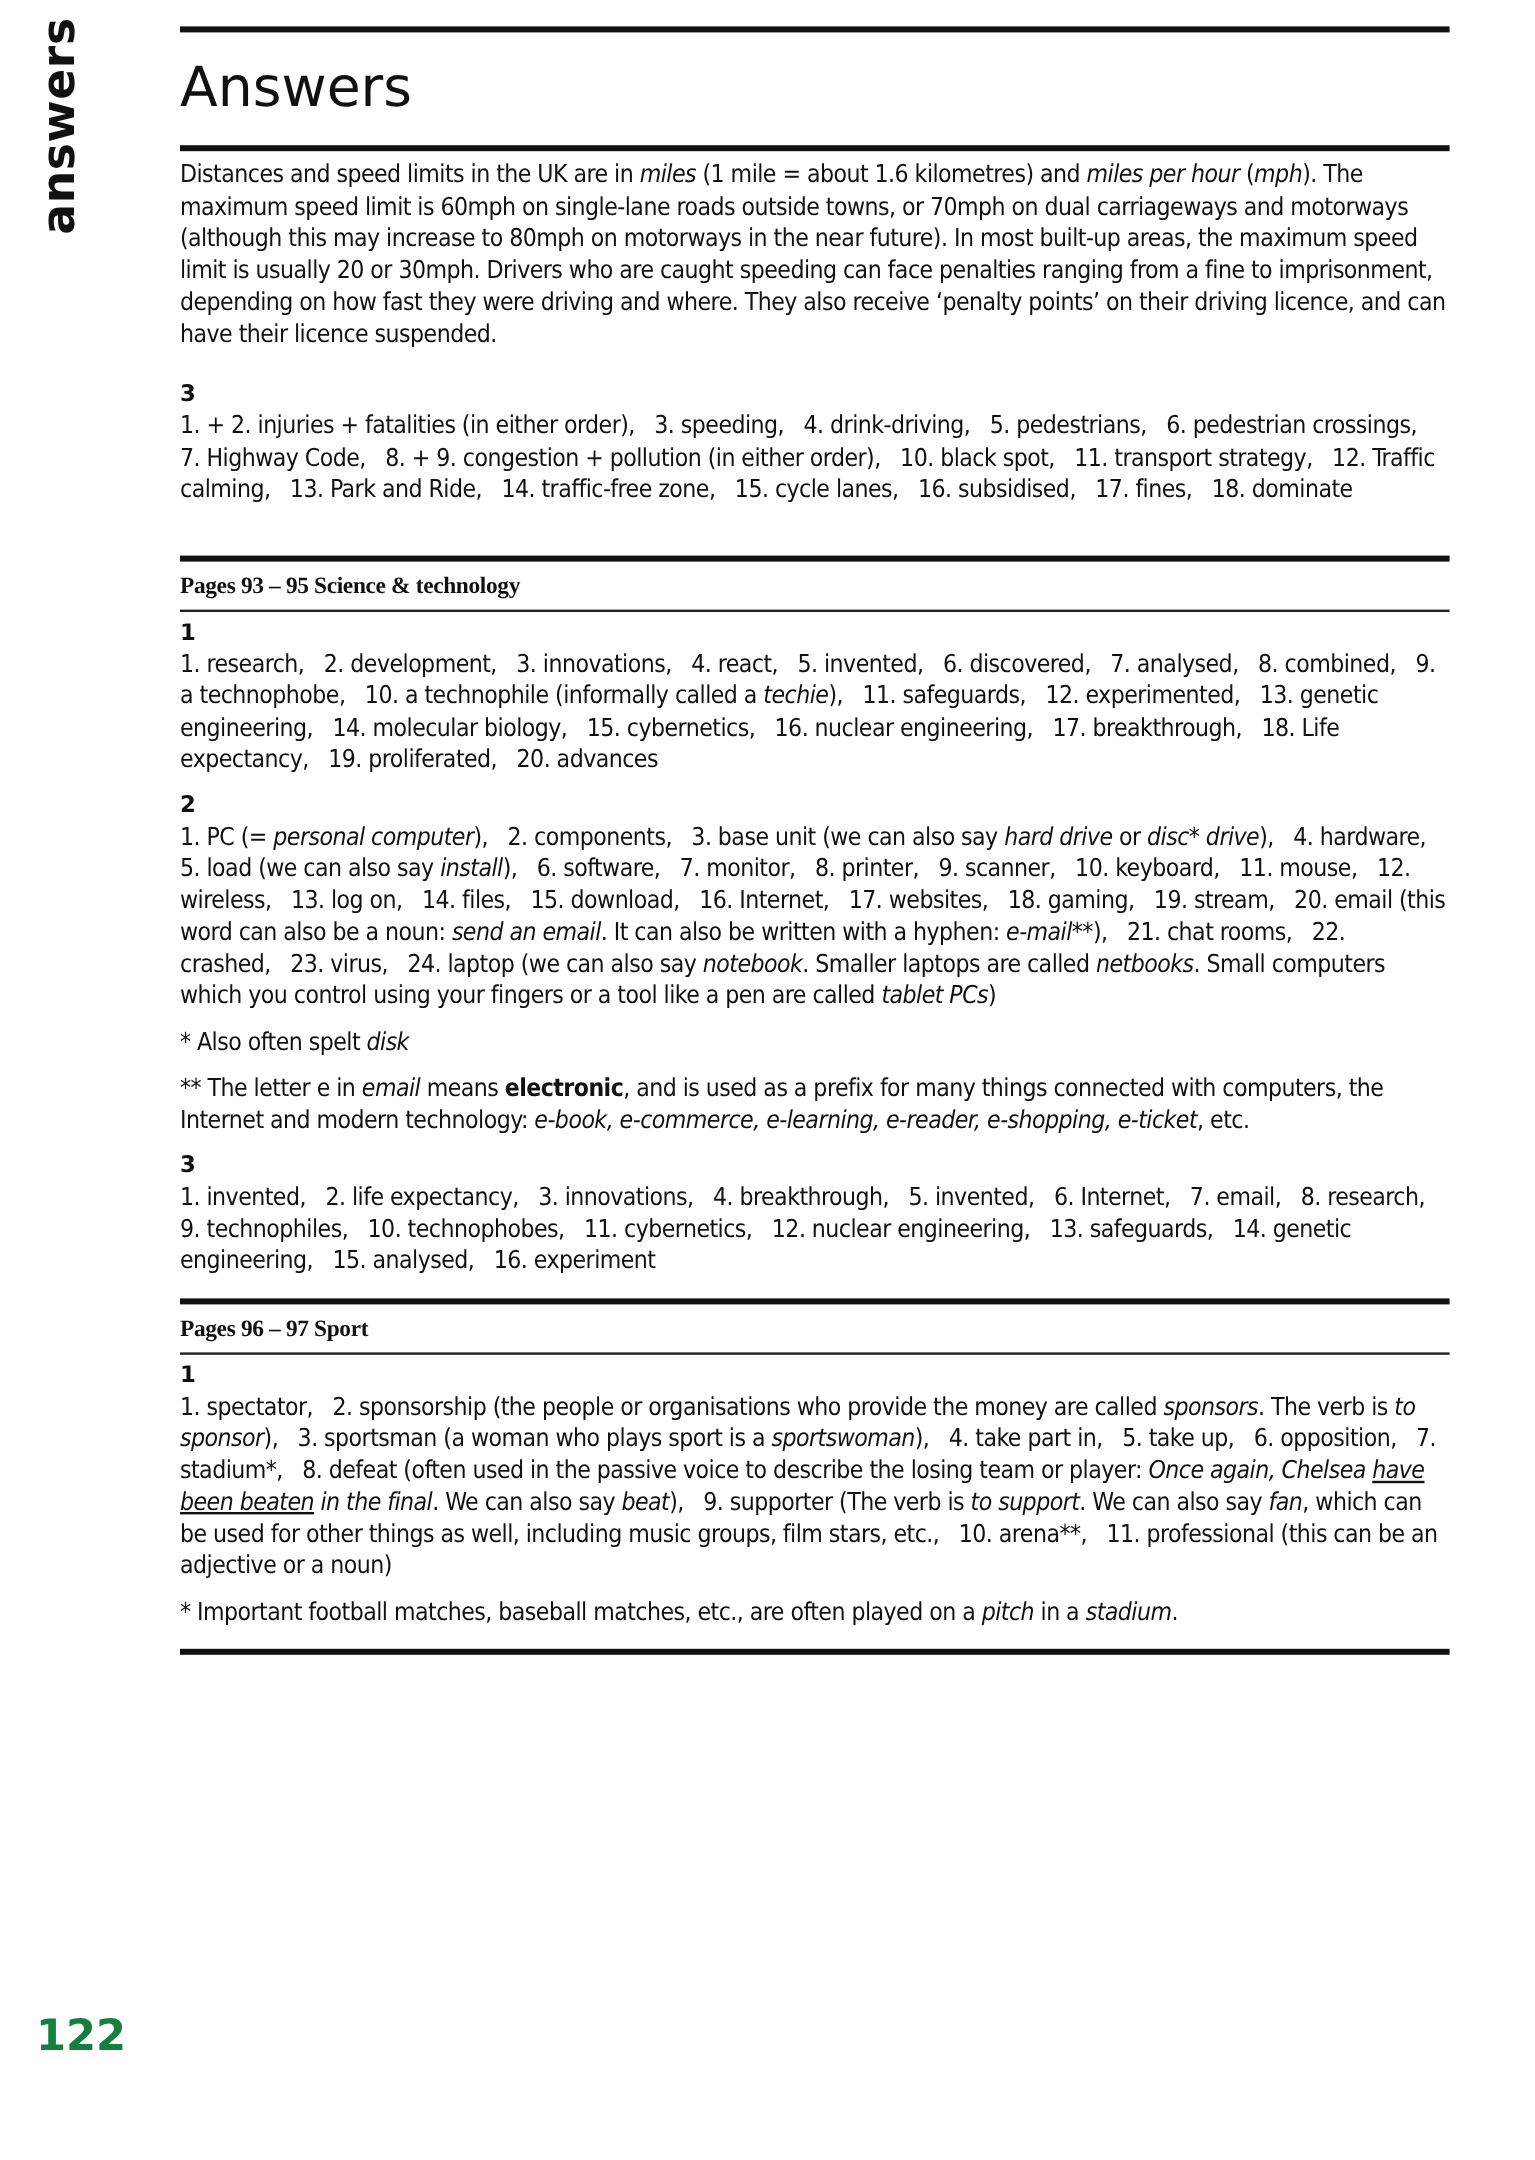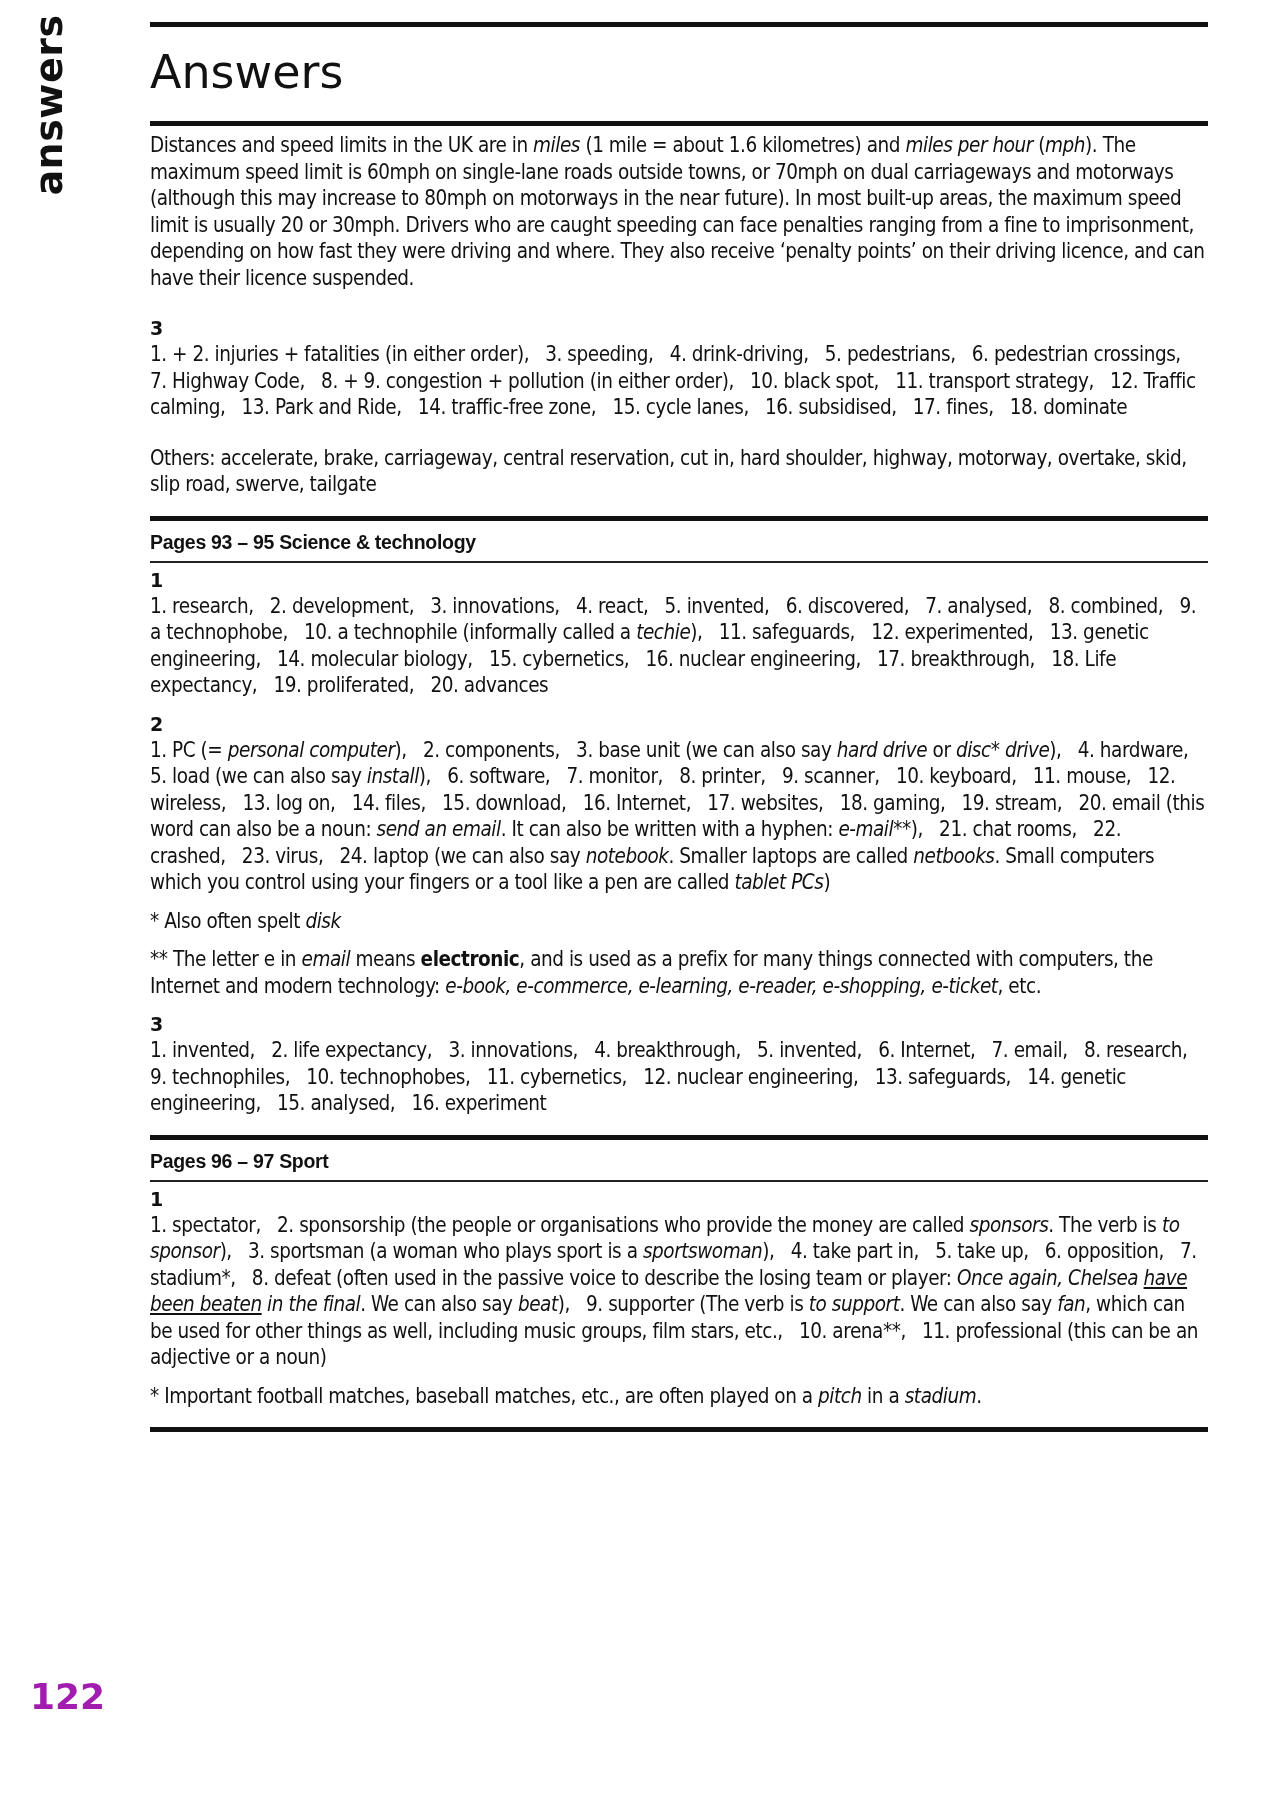--- a/index.html
+++ b/index.html
@@ -1,28 +1,28 @@
 <!DOCTYPE html>
 <html><head>
 <meta charset="utf-8">
 <style>
   html, body { margin:0; padding:0; background:#ffffff; }
   body { width:1279px; height:1800px; position:relative; overflow:hidden;
          font-family:"DejaVu Sans Condensed","Liberation Sans Narrow","Liberation Sans",sans-serif; color:#111; }
   .side-tab { position:absolute; left:18px; top:20px; width:62px; height:170px; }
   .side-tab span { position:absolute; left:50%; top:50%; transform:translate(-50%,-50%) rotate(-90deg);
          font-family:"DejaVu Sans",sans-serif; font-weight:bold; font-size:38px; letter-spacing:0.5px; white-space:nowrap; color:#111; }
-  .page-num { position:absolute; left:30px; top:1676px; font-family:"DejaVu Sans",sans-serif; font-weight:bold; font-size:36px; color:#a21caf; }
+  .page-num { position:absolute; left:30px; top:1676px; font-family:"DejaVu Sans",sans-serif; font-weight:bold; font-size:36px; color:#15803d; }
   .col { position:absolute; left:150px; width:1058px; top:0; }
   .rule-thick { height:5px; background:#111; }
   .rule-thin { height:2px; background:#222; }
   h1 { margin:0; font-family:"DejaVu Sans",sans-serif; font-weight:normal; font-size:46px; line-height:1; color:#111; }
   p { margin:0; font-size:20.5px; line-height:26.5px; letter-spacing:-0.45px; }
   .num { font-family:"DejaVu Sans",sans-serif; font-weight:bold; font-size:19px; line-height:26px; }
-  .sec { font-family:Liberation Sans, sans-serif; font-weight:bold; font-size:19.5px; line-height:26px; letter-spacing:-0.3px; }
+  .sec { font-family:Liberation Serif, serif; font-weight:bold; font-size:19.5px; line-height:26px; letter-spacing:-0.3px; }
   i { font-style:italic;margin-top:24px; }
   b { font-weight:bold; }
   u { text-decoration:underline; }
   .gap { height:12px; }
 </style>
 </head>
 <body>
 
 <div class="side-tab">
   <span>answers</span>
@@ -40,21 +40,20 @@
   <div style="height:6px"></div>
 
   <p>Distances and speed limits in the UK are in <i>miles</i> (1 mile = about 1.6 kilometres) and <i>miles per hour</i> (<i>mph</i>). The maximum speed limit is 60mph on single-lane roads outside towns, or 70mph on dual carriageways and motorways (although this may increase to 80mph on motorways in the near future). In most built-up areas, the maximum speed limit is usually 20 or 30mph. Drivers who are caught speeding can face penalties ranging from a fine to imprisonment, depending on how fast they were driving and where. They also receive ‘penalty points’ on their driving licence, and can have their licence suspended.</p>
   <div class="gap"></div>
   <div class="gap"></div>
 
   <div class="num">3</div>
   <p>1. + 2. injuries + fatalities (in either order),&nbsp;&nbsp; 3. speeding,&nbsp;&nbsp; 4. drink-driving,&nbsp;&nbsp; 5. pedestrians,&nbsp;&nbsp; 6. pedestrian crossings,&nbsp;&nbsp; 7. Highway Code,&nbsp;&nbsp; 8. + 9. congestion + pollution (in either order),&nbsp;&nbsp; 10. black spot,&nbsp;&nbsp; 11. transport strategy,&nbsp;&nbsp; 12. Traffic calming,&nbsp;&nbsp; 13. Park and Ride,&nbsp;&nbsp; 14. traffic-free zone,&nbsp;&nbsp; 15. cycle lanes,&nbsp;&nbsp; 16. subsidised,&nbsp;&nbsp; 17. fines,&nbsp;&nbsp; 18. dominate</p>
   <div class="gap"></div>
   <div class="gap"></div>
-  <p>Others: accelerate, brake, carriageway, central reservation, cut in, hard shoulder, highway, motorway, overtake, skid, slip road, swerve, tailgate</p>
 
   <div style="height:18px"></div>
   <div class="rule-thick"></div>
   <div style="height:8px"></div>
   <div class="sec">Pages 93 – 95 Science &amp; technology</div>
   <div style="height:6px"></div>
   <div class="rule-thin"></div>
   <div style="height:4px"></div>
 
   <div class="num">1</div>

